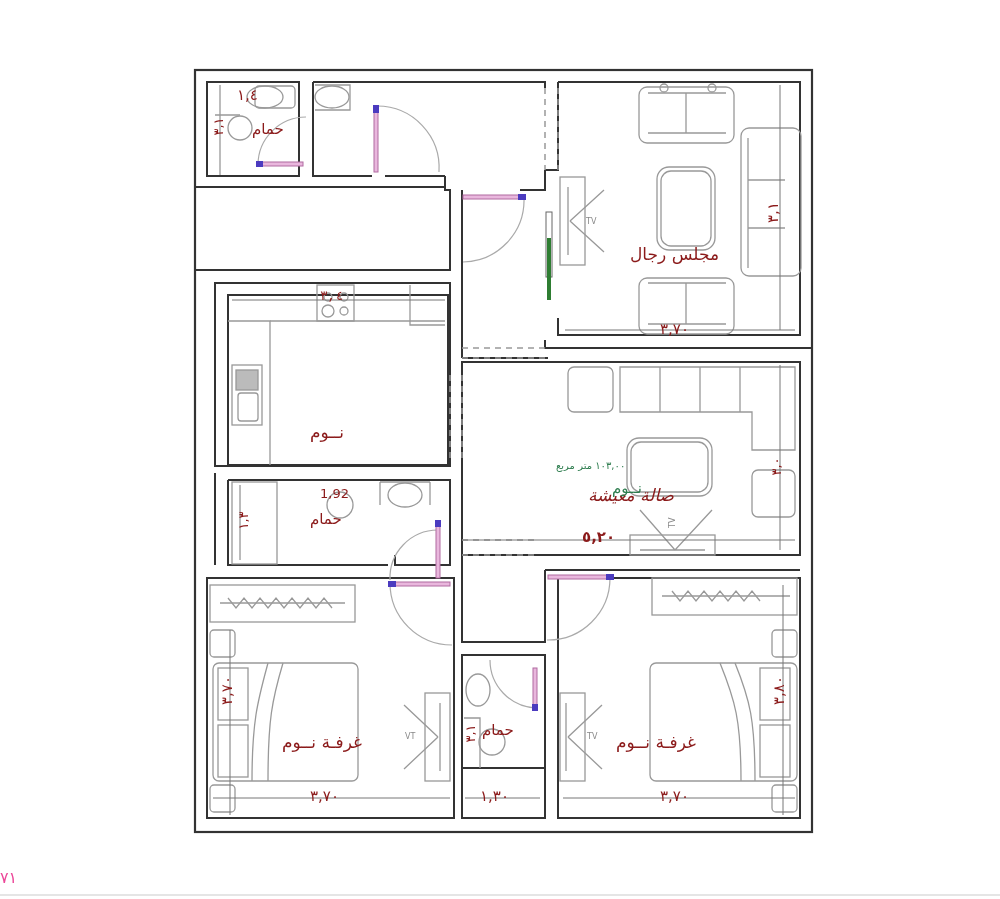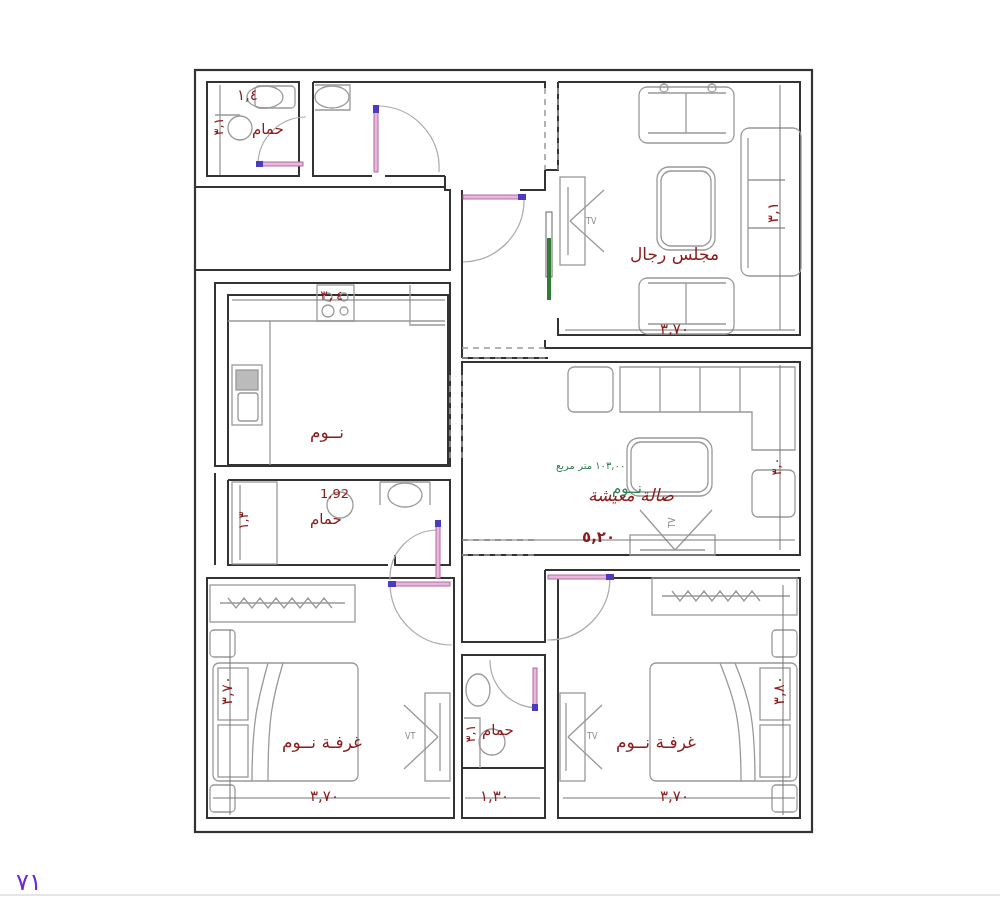--- a/index.html
+++ b/index.html
@@ -4,21 +4,21 @@
 <style>
   html,body{margin:0;padding:0;background:#ffffff;}
   body{width:1000px;height:899px;position:relative;overflow:hidden;font-family:"DejaVu Sans",sans-serif;}
   #plan{position:absolute;left:0;top:0;width:1000px;height:899px;}
   .lbl{position:absolute;font-family:"DejaVu Sans",sans-serif;color:#8b1a1a;direction:rtl;white-space:nowrap;line-height:1;}
   .lbl-lg{font-size:17px;margin-top:44px;}
   .lbl-md{font-size:15px;}
   .lbl-sm{font-size:13px;}
   .lbl-green{color:#2e7d4f;}
   .lbl-v{transform:rotate(-90deg);transform-origin:center;}
-  .corner-mark{position:absolute;left:16px;top:868px;font-size:24px;color:#6d28d9;}
+  .corner-mark{position:absolute;left:0;top:868px;font-size:16px;color:#ec4899;}
   .bottom-rule{position:absolute;left:0;top:894px;width:1000px;height:2px;background:#e5e5e5;}
 </style>
 </head>
 <body>
 
 <svg id="plan" viewBox="0 0 1000 899" xmlns="http://www.w3.org/2000/svg">
   <g fill="none" stroke="#333" stroke-width="2.2">
 
     <rect x="195" y="70" width="617" height="762"></rect>
   </g>

